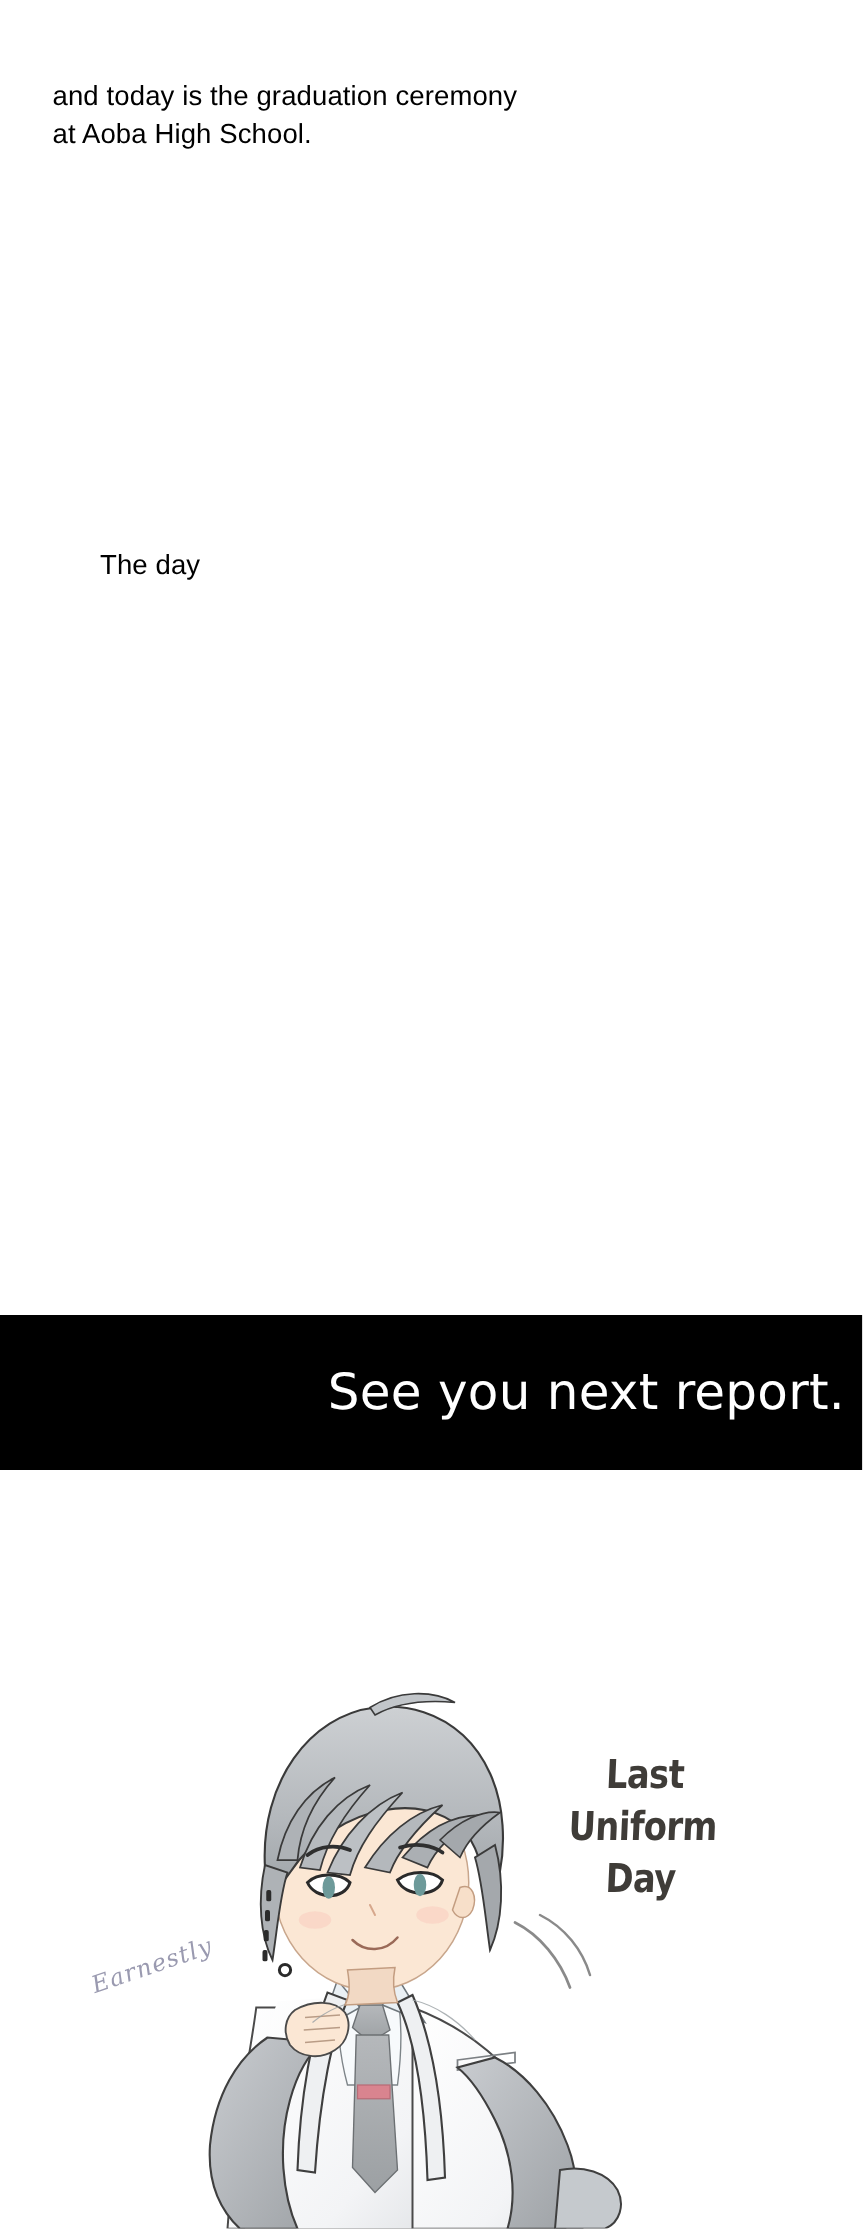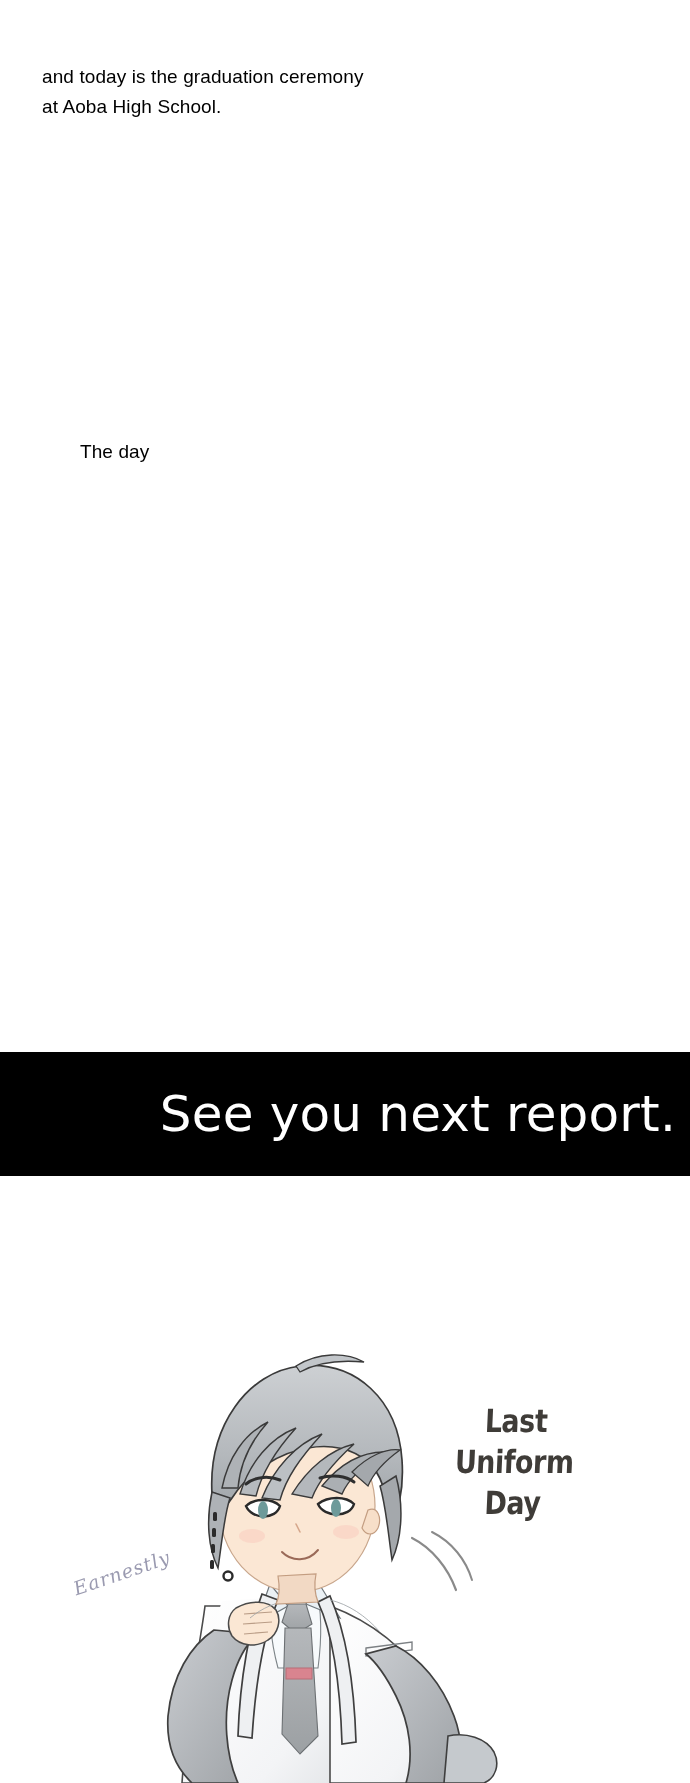--- a/index.html
+++ b/index.html
@@ -19,21 +19,21 @@
     margin: 0 auto;
     background: #ffffff;
     overflow: hidden;
   }
 
   
   .narration {
     position: absolute;
     color: #000000;
     font-family: "Liberation Sans", sans-serif;
-    font-size: 19px;
+    font-size: 22px;
     line-height: 30px;
     letter-spacing: 0.1px;
     white-space: pre-line;
     font-weight: 400;
   }
 
   #narration-opening {
     left: 42px;
     top: 62px;
     width: 560px;
@@ -61,21 +61,21 @@
     background: #000000;
     box-sizing: border-box;
     display: flex;
     align-items: center;
     justify-content: flex-end;
     padding-right: 14px;
   }
   .banner-text {
     color: #ffffff;
     font-family: "DejaVu Sans", sans-serif;
-    font-size: 50px;
+    font-size: 40px;
     font-weight: 400;
     letter-spacing: 0.2px;
     line-height: 1;
   }
 
   
   .illustration {
     position: absolute;
     left: 0;
     top: 1176px;

